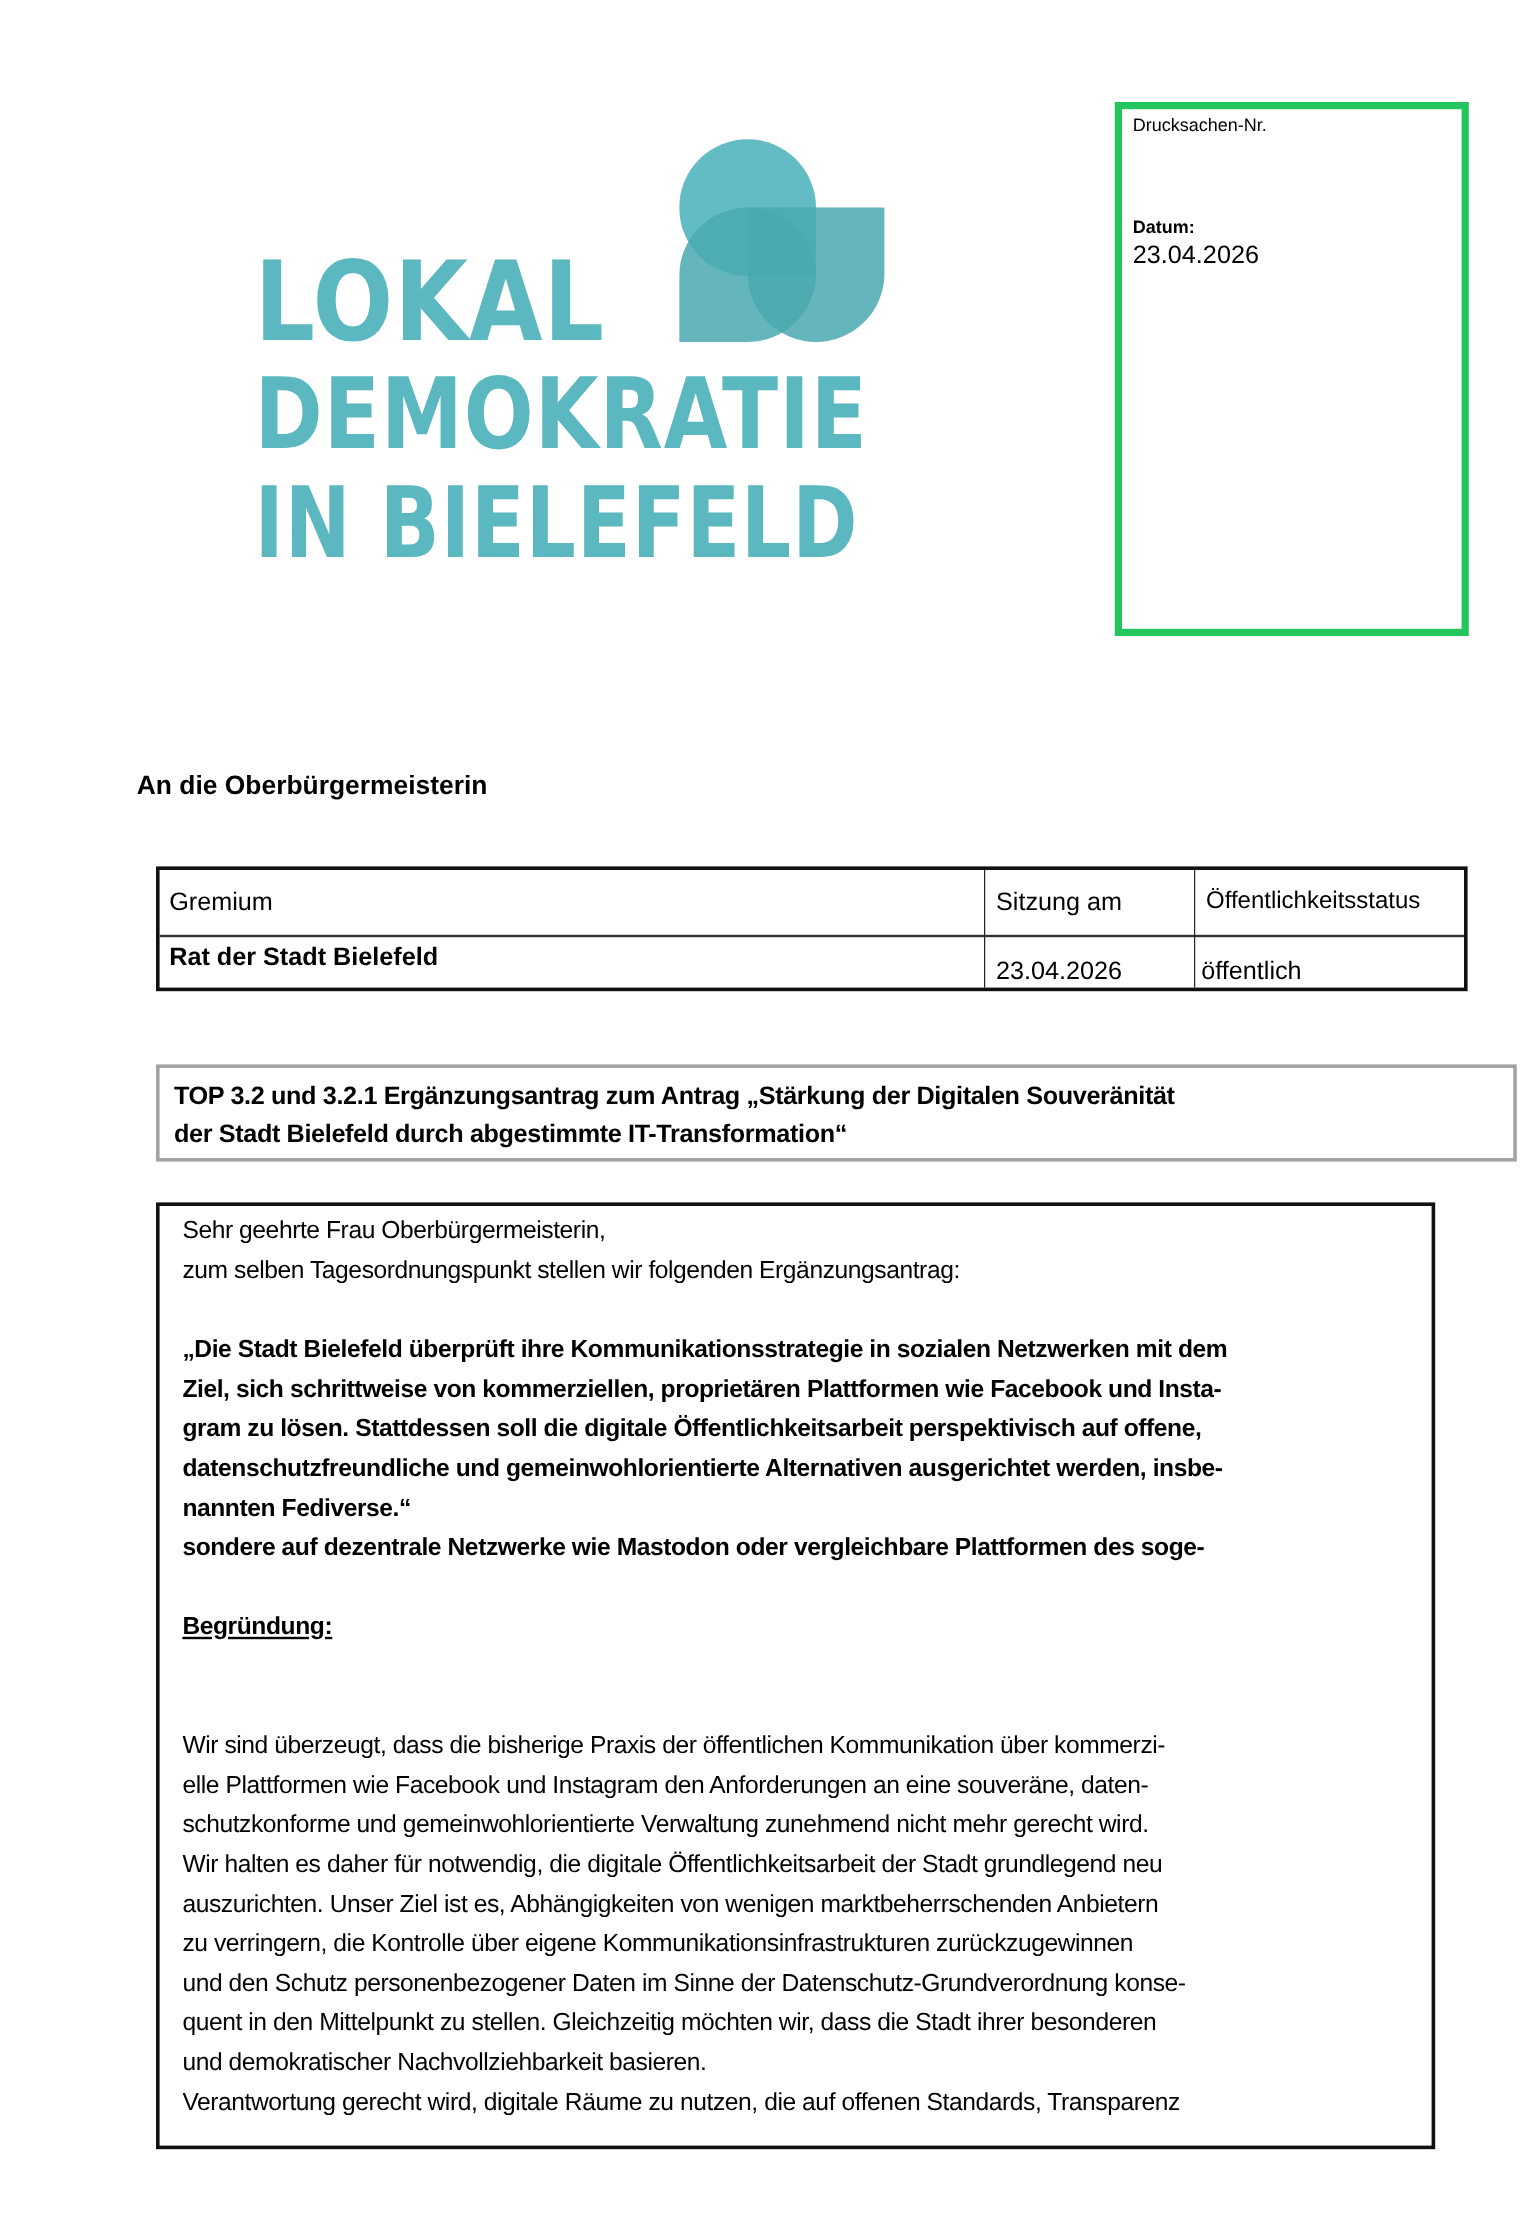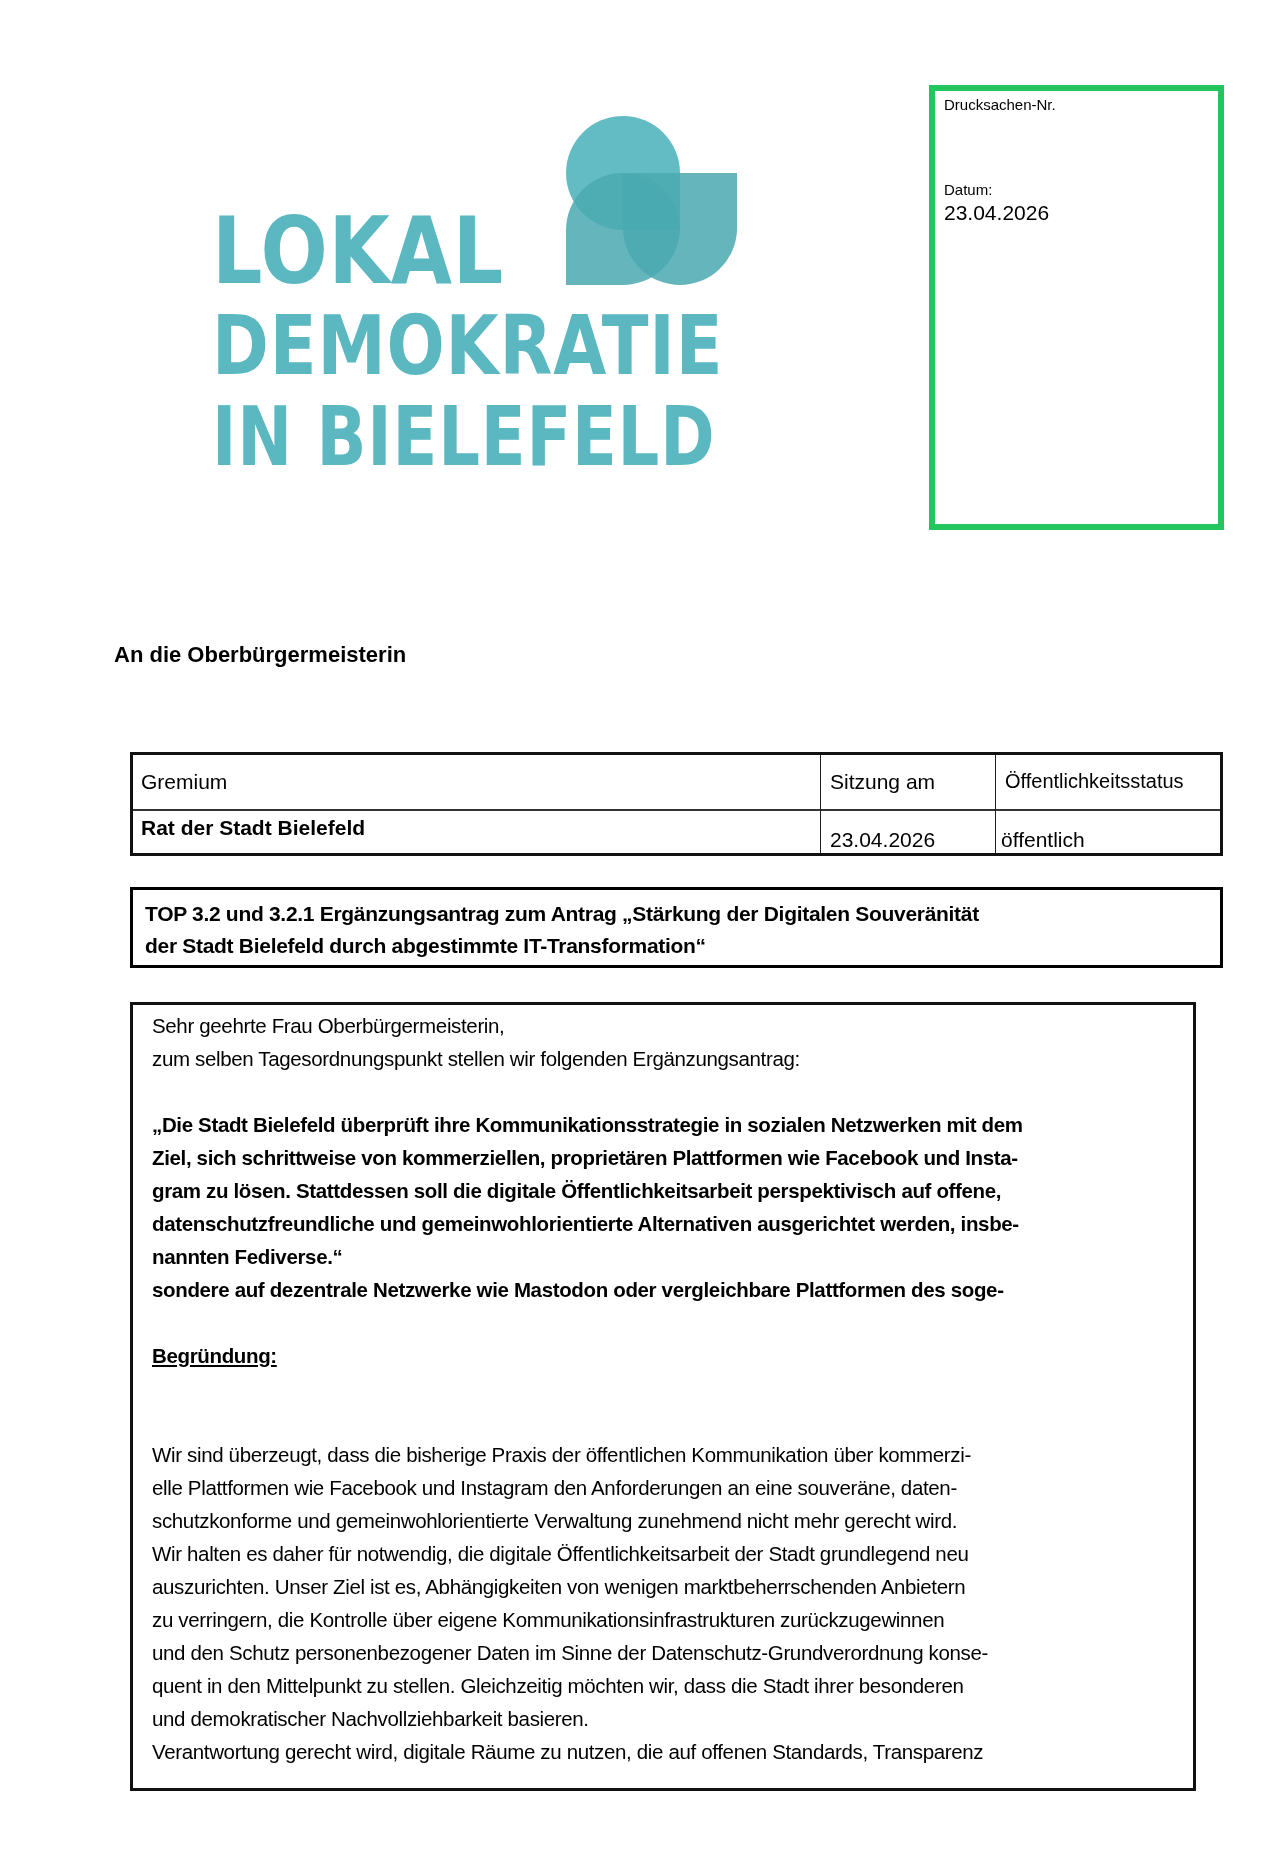--- a/index.html
+++ b/index.html
@@ -15,33 +15,33 @@
     transform-origin: left top;
   }
   #logo-l1 { top: 206px; font-size: 92px; transform: scaleX(0.86); }
   #logo-l2 { top: 305px; font-size: 82px; transform: scaleX(0.836); }
   #logo-l3 { top: 396px; font-size: 82px; transform: scaleX(0.80); }
   .logo-mark { position: absolute; left: 566px; top: 115px; width: 172px; height: 172px; }
 
   
   .ds-box { left: 929px; top: 85px; width: 283px; height: 433px; border: 6px solid #22c55e; }
   .ds-label { font-family: "Liberation Sans", sans-serif; font-size: 15px; position: absolute; left: 9px; top: 5px; }
-  .ds-date-label { font-family: "Liberation Sans", sans-serif; font-size: 15px; font-weight: normal; position: absolute; left: 9px; top: 90px; }
+  .ds-date-label { font-family: "Liberation Sans", sans-serif; font-size: 15px; font-weight: bold; position: absolute; left: 9px; top: 90px; }
   .ds-date { font-family: "Liberation Sans", sans-serif; font-size: 21px; position: absolute; left: 9px; top: 110px; }
 
   .recipient { left: 114px; top: 642px; font-family: "Liberation Sans", sans-serif; font-weight: bold; font-size: 22px; }
 
   
-  .meta-table { left: 130px; top: 752px; width: 1087px; height: 98px; border: 3px solid #111; text-align: right; }
+  .meta-table { left: 130px; top: 722px; width: 1087px; height: 98px; border: 3px solid #111; text-align: right; }
   .cell { position: absolute; font-family: "Liberation Sans", sans-serif; font-size: 21px; white-space: nowrap; }
   .vline { position: absolute; top: 0; bottom: 0; width: 1px; background: #222; }
   .hline { position: absolute; left: 0; right: 0; height: 2px; background: #333; }
 
   
-  .top-box { left: 130px; top: 887px; width: 1087px; height: 75px; border: 3px solid #000000; }
+  .top-box { left: 130px; top: 887px; width: 1087px; height: 75px; border: 3px solid #a3a3a3; padding-left: 41px; }
   .top-text { position: absolute; left: 12px; top: 8px; font-family: "Liberation Sans", sans-serif; font-weight: bold; font-size: 21px; line-height: 32px; letter-spacing: -0.3px; }
 
   
   .body-box { left: 130px; top: 1002px; width: 1060px; height: 783px; border: 3px solid #111; }
   .body-inner { position: absolute; left: 8px; top: 4px; width: 1040px;
     font-family: "Liberation Sans", sans-serif; font-size: 20.5px; line-height: 33px; letter-spacing: -0.35px; margin-left: 11px; }
   .bold { font-weight: bold; }
   .gap { height: 33px; }
   .under { text-decoration: underline; font-weight: bold; }
   .line { display: block; white-space: nowrap; }

